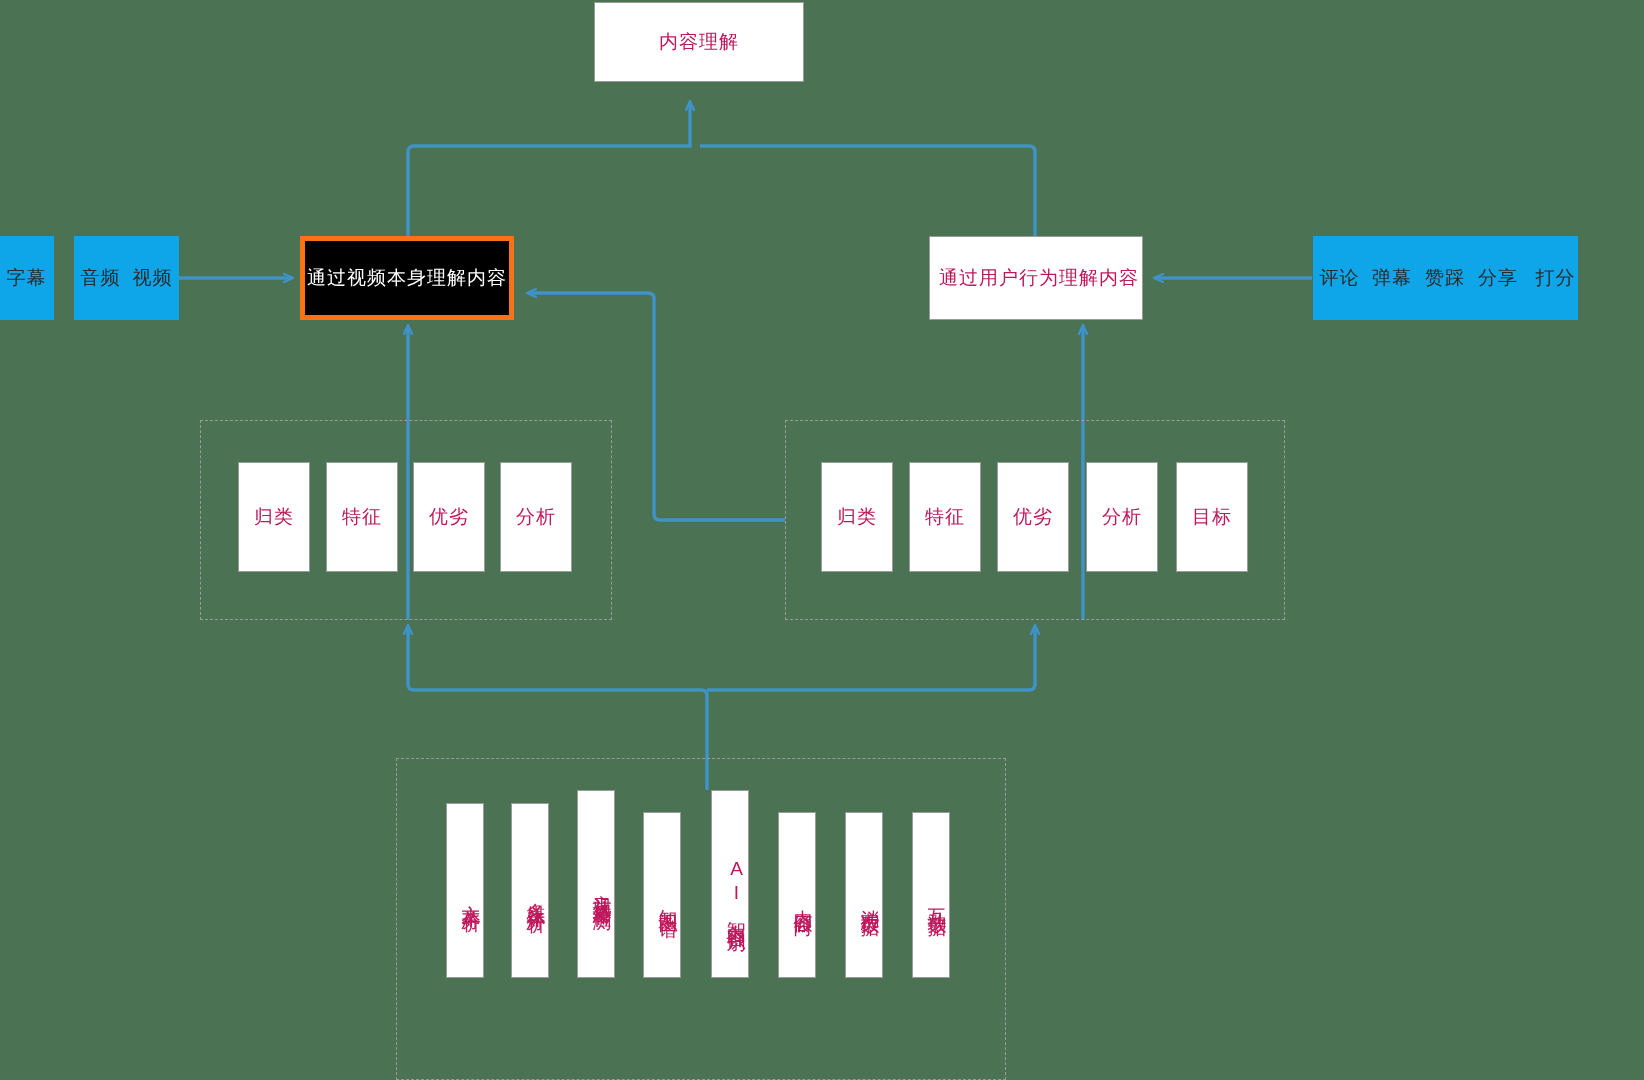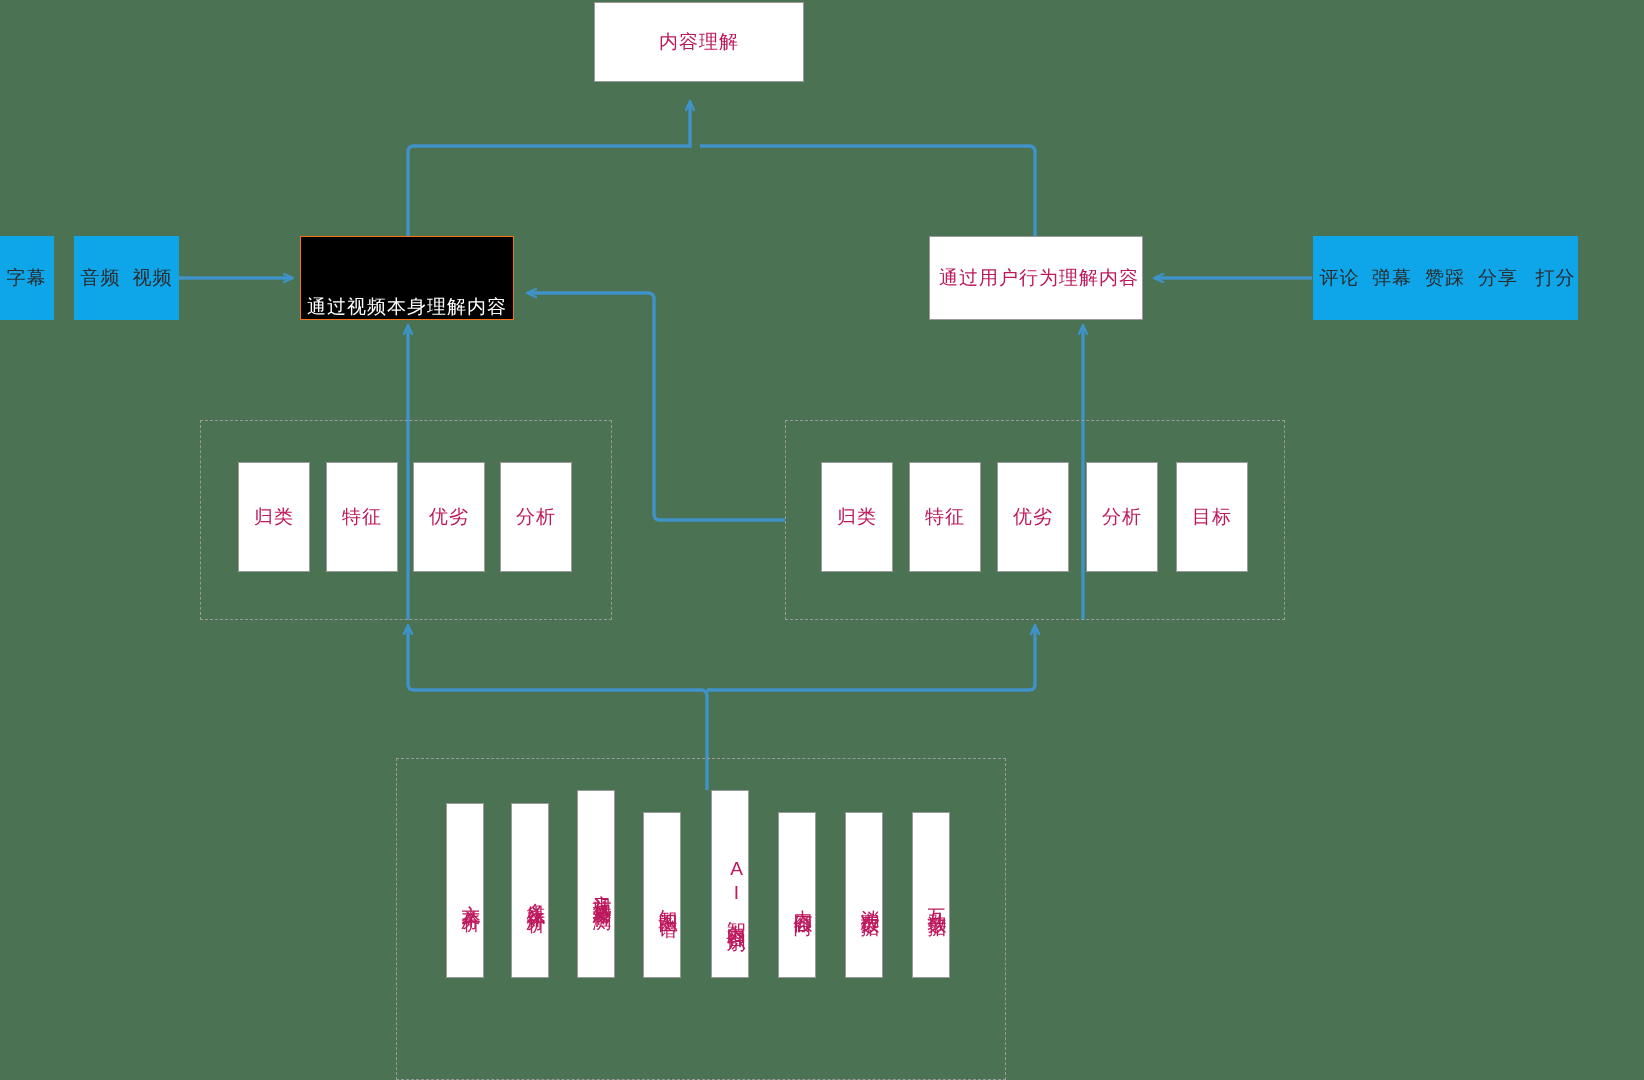--- a/index.html
+++ b/index.html
@@ -25,23 +25,22 @@
     justify-content: center;
     color: #be185d;
     font-size: 19px;
     letter-spacing: 1px;
     line-height: 1.25;
     text-align: center;
   }
   .node.dark {
     background: #000000;
     color: #ffffff;
-    border: 1px solid #f97316;
-    font-size: 19px;
-    align-items: flex-end;
+    border: 5px solid #f97316;
+    font-size: 19px;
   }
   .node.vertical {
     writing-mode: vertical-rl;
     text-orientation: upright;
     letter-spacing: 3px;
     padding-top: 10px;
     align-items: flex-start;
     justify-content: center;
     font-size: 19px;
   }

